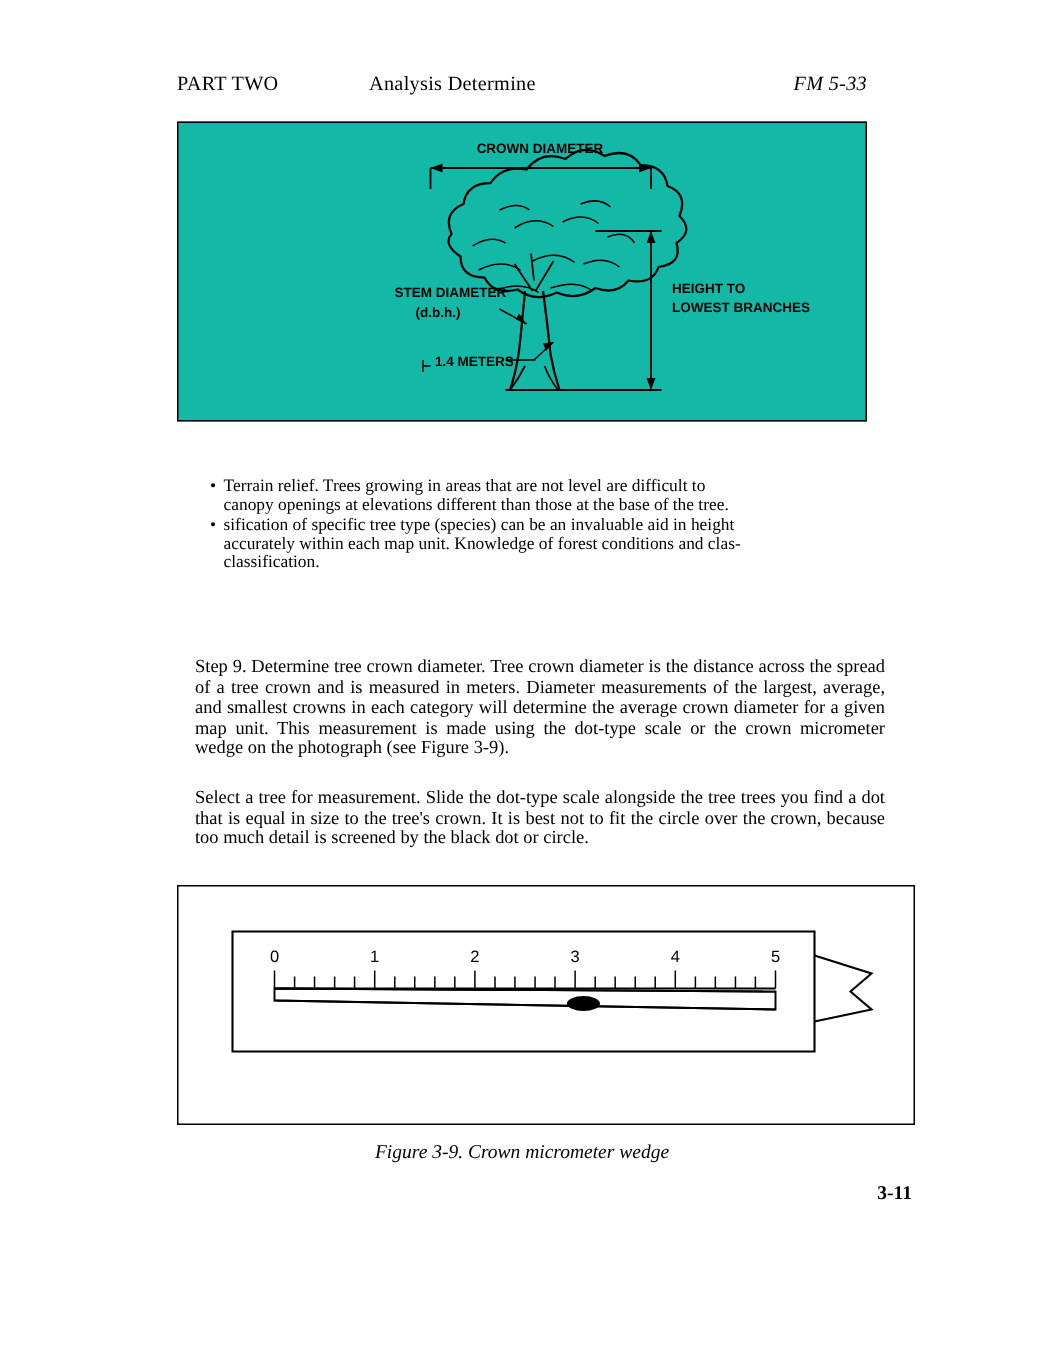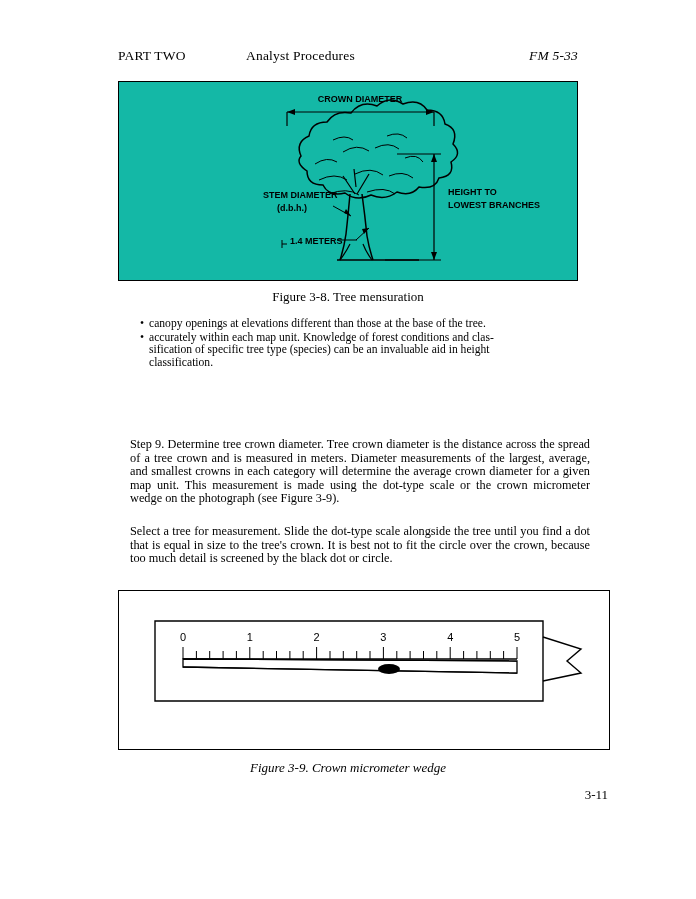--- a/index.html
+++ b/index.html
@@ -111,35 +111,36 @@
     background: #fff;
   }
   .fig2-svg { position: absolute; left: 0; top: 0; }
 
   
   .folio {
     position: absolute;
     right: 88px;
     top: 787px;
     font-size: 13px;
+    font-weight: bold;
   }
 
   svg text {
     font-family: "Liberation Sans", sans-serif;
     fill: #000;
   }
 </style>
 </head>
 <body>
 
 <div class="page">
 
   <div class="header">
     <span class="part">PART TWO</span>
-    <span class="center">Analyst  Procedures</span>
+    <span class="center">Analysis  Determine</span>
     <span class="fm">FM 5-33</span>
   </div>
 
   <div class="fig1-box">
     <svg class="fig1-svg" width="457" height="197" viewBox="0 0 457 197">
 
       <line x1="218" y1="178" x2="300" y2="178" stroke="#000" stroke-width="1.4"></line>
 
       <line x1="168" y1="30" x2="315" y2="30" stroke="#000" stroke-width="1.2"></line>
       <polygon points="168,30 176,27 176,33" fill="#000"></polygon>
@@ -179,37 +180,37 @@
       <polygon points="232,134 225,131 227,127" fill="#000"></polygon>
 
       <text x="171" y="162" font-size="9" font-weight="bold">1.4 METERS</text>
       <line x1="163" y1="158" x2="163" y2="166" stroke="#000" stroke-width="1"></line>
       <line x1="163" y1="162" x2="168" y2="162" stroke="#000" stroke-width="1"></line>
       <line x1="237" y1="158" x2="250" y2="146" stroke="#000" stroke-width="1"></line>
       <polygon points="250,146 243,147 245,152" fill="#000"></polygon>
       <line x1="218" y1="158" x2="238" y2="158" stroke="#000" stroke-width="1"></line>
     </svg>
   </div>
-  <div class="fig-caption" id="cap1">Figure 3-8.  Tree mensuration</div>
 
   <div class="bullets">
     <div class="bullet-row">
       <span class="dot">•</span>
+      <div>Terrain relief. Trees growing in areas that are not level are difficult to</div>
       <div>canopy openings at elevations different than those at the base of the tree.</div>
     </div>
     <div class="bullet-row">
       <span class="dot">•</span>
+      <div>sification of specific tree type (species) can be an invaluable aid in height</div>
       <div>accurately within each map unit. Knowledge of forest conditions and clas-</div>
-      <div>sification of specific tree type (species) can be an invaluable aid in height</div>
       <div>classification.</div>
     </div>
   </div>
 
   <p class="para indent" id="p-step9">Step 9. Determine tree crown diameter. Tree crown diameter is the distance across the spread of a tree crown and is measured in meters. Diameter measurements of the largest, average, and smallest crowns in each category will determine the average crown diameter for a given map unit. This measurement is made using the dot-type scale or the crown micrometer wedge on the photograph (see Figure 3-9).</p>
-  <p class="para indent" id="p-select">Select a tree for measurement. Slide the dot-type scale alongside the tree until you find a dot that is equal in size to the tree's crown. It is best not to fit the circle over the crown, because too much detail is screened by the black dot or circle.</p>
+  <p class="para indent" id="p-select">Select a tree for measurement. Slide the dot-type scale alongside the tree trees you find a dot that is equal in size to the tree's crown. It is best not to fit the circle over the crown, because too much detail is screened by the black dot or circle.</p>
 
   <div class="fig2-box">
     <svg class="fig2-svg" width="489" height="157" viewBox="0 0 489 157">
 
       <path d="M36 30 L424 30 L424 46 L424 46 L424 110 L36 110 Z" fill="none" stroke="#000" stroke-width="1.4"></path>
 
       <path d="M424 46 L462 58 L448 70 L462 82 L424 90" fill="none" stroke="#000" stroke-width="1.4"></path>
 
       <path d="M64 68 L398 70 L398 82 L64 76 Z" fill="none" stroke="#000" stroke-width="1.3"></path>
       <line x1="64" y1="68" x2="398" y2="70" stroke="#000" stroke-width="1.3"></line>

